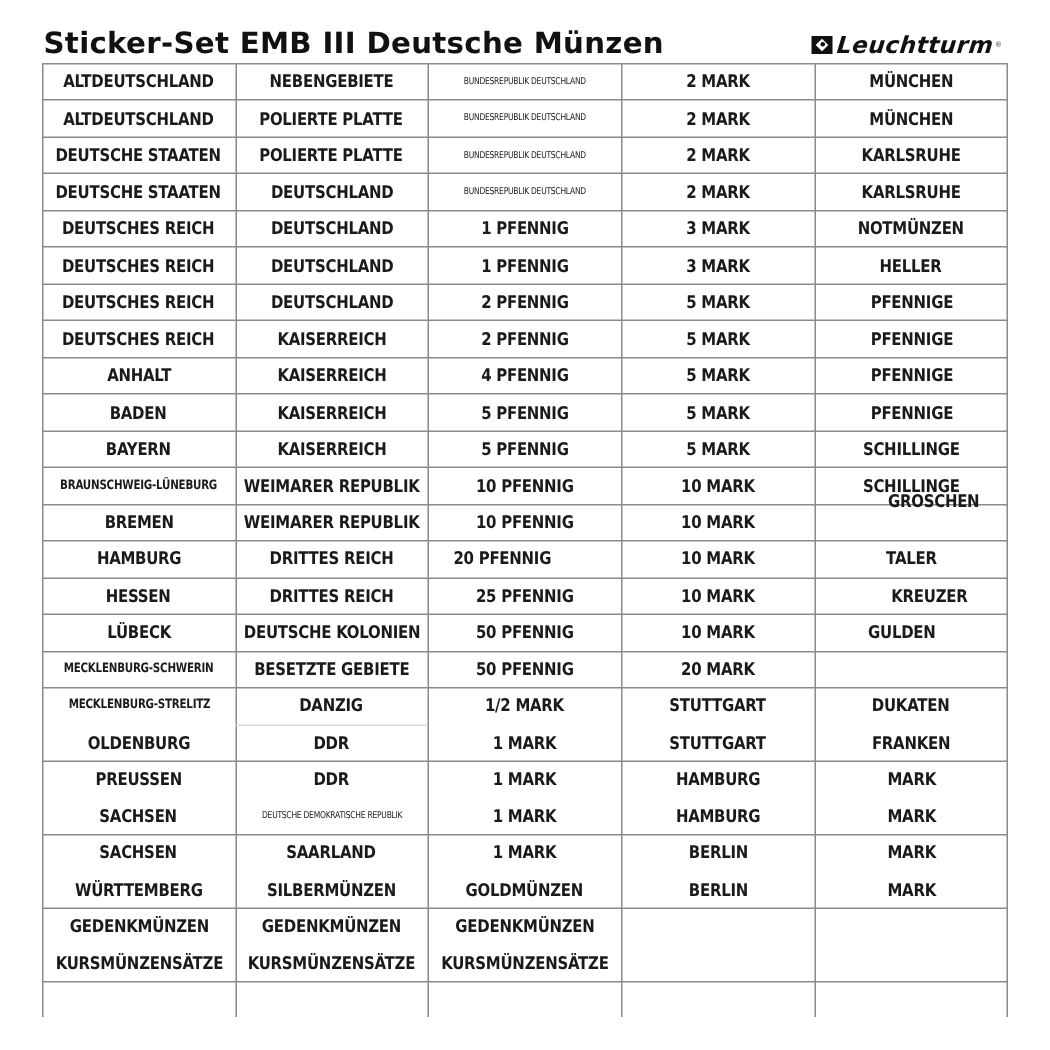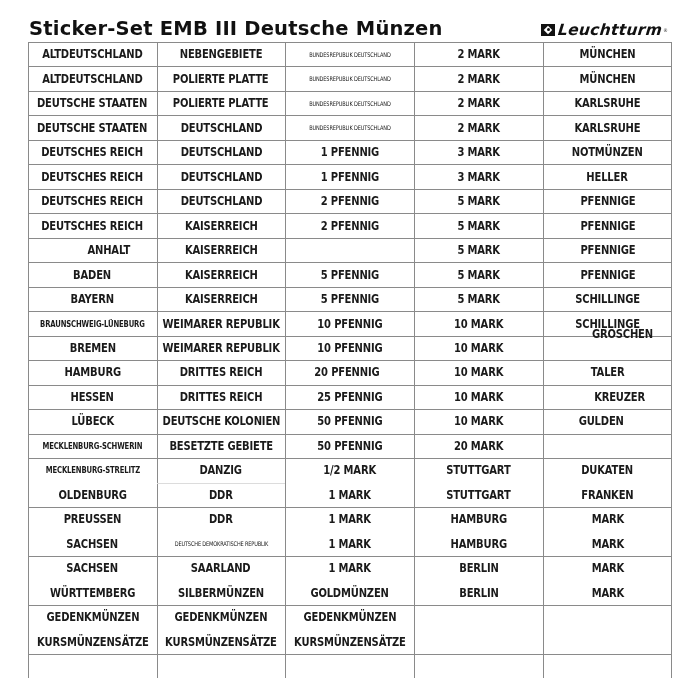--- a/index.html
+++ b/index.html
@@ -182,26 +182,29 @@
     </div>
     <div class="cell" style="left: 257px; top: 171.36px; width: 129px; height: 24.48px;">
       <span>2 PFENNIG</span>
     </div>
     <div class="cell" style="left: 386px; top: 171.36px; width: 129px; height: 24.48px;">
       <span>5 MARK</span>
     </div>
     <div class="cell" style="left: 515px; top: 171.36px; width: 129px; height: 24.48px;">
       <span>PFENNIGE</span>
     </div>
-    <div class="cell" style="left: 16px; top: 195.84px; width: 129px; height: 24.48px; align-items: center;">
+    <div class="cell" style="left: 0px; top: 195.84px; width: 129px; height: 24.48px; align-items: center;">
       <span>ANHALT</span>
     </div>
     <div class="cell" style="left: 129px; top: 195.84px; width: 128px; height: 24.48px;">
       <span>KAISERREICH</span>
     </div>
+    <div class="cell" style="left: 257px; top: 195.84px; width: 129px; height: 24.48px;">
+      <span>4 PFENNIG</span>
+    </div>
     <div class="cell" style="left: 386px; top: 195.84px; width: 129px; height: 24.48px;">
       <span>5 MARK</span>
     </div>
     <div class="cell" style="left: 515px; top: 195.84px; width: 129px; height: 24.48px;">
       <span>PFENNIGE</span>
     </div>
     <div class="cell" style="left: 0px; top: 220.32px; width: 129px; height: 24.48px;">
       <span>BADEN</span>
     </div>
     <div class="cell" style="left: 129px; top: 220.32px; width: 128px; height: 24.48px;">
@@ -260,21 +263,21 @@
     </div>
     <div class="cell" style="left: 515px; top: 280px; width: 127px; height: 24.48px; margin-left: 16px;">
       <span>GROSCHEN</span>
     </div>
     <div class="cell" style="left: 0px; top: 318.24px; width: 129px; height: 24.48px;">
       <span>HAMBURG</span>
     </div>
     <div class="cell" style="left: 129px; top: 318.24px; width: 128px; height: 24.48px;">
       <span>DRITTES REICH</span>
     </div>
-    <div class="cell" style="left: 254px; top: 318.24px; width: 129px; height: 24.48px; justify-content: center;">
+    <div class="cell" style="left: 242px; top: 318.24px; width: 129px; height: 24.48px; justify-content: center;">
       <span>20 PFENNIG</span>
     </div>
     <div class="cell" style="left: 386px; top: 318.24px; width: 129px; height: 24.48px;">
       <span>10 MARK</span>
     </div>
     <div class="cell" style="left: 515px; top: 318.24px; width: 129px; height: 24.48px;">
       <span>TALER</span>
     </div>
     <div class="cell" style="left: 0px; top: 342.72px; width: 129px; height: 24.48px;">
       <span>HESSEN</span>

